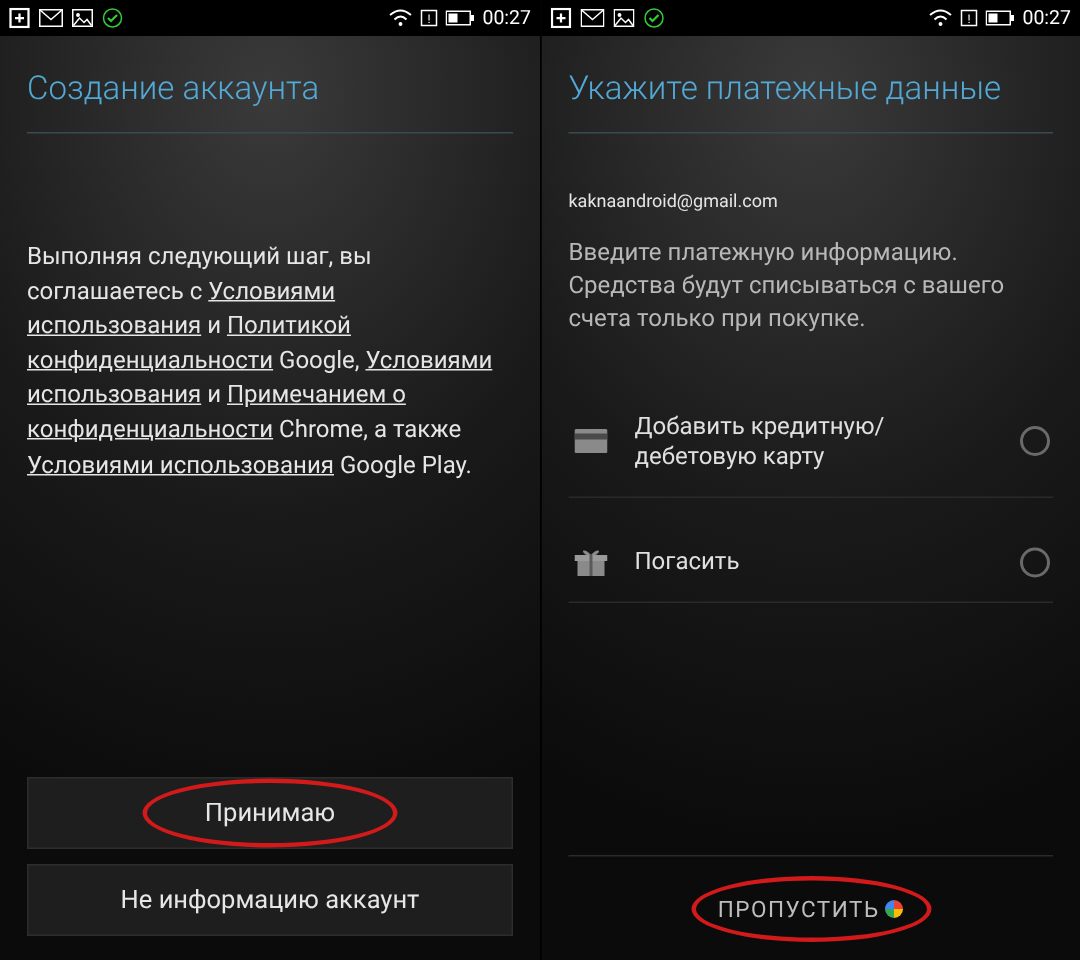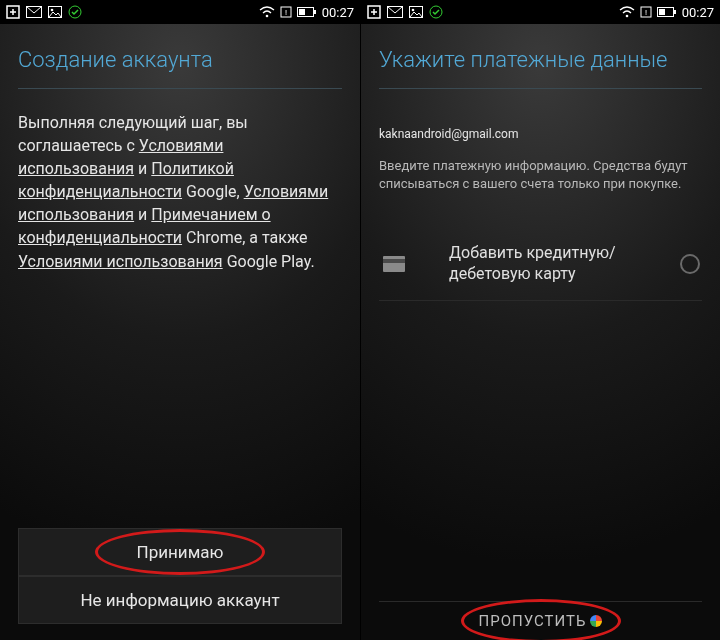--- a/index.html
+++ b/index.html
@@ -47,56 +47,57 @@
     font-weight: 300;
     line-height: 1.25;
     padding-bottom: 14px;
     border-bottom: 1px solid #3a4a52;
     margin-bottom: 22px;
   }
   .para {
     font-size: 16px;
     line-height: 1.45;
     color: #e6e6e6;
+    margin-top: 48px;
   }
   .lnk { text-decoration: underline; color: #e6e6e6; }
   .email { font-size: 12px; color: #e6e6e6; }
-  .info { font-size: 13px; color: #b8b8b8; line-height: 1.4; margin-bottom: 18px; }
+  .info { font-size: 16px; color: #b8b8b8; line-height: 1.4; margin-bottom: 18px; }
   .opt {
     display: flex;
     align-items: center;
     gap: 16px;
     padding: 16px 2px;
     border-bottom: 1px solid #2a2a2a;
   }
   .opt:first-of-type { border-top: 1px solid #2a2a2a; }
-  .opt-label { flex: 1; font-size: 16px; color: #e0e0e0; line-height: 1.3; margin-left: 26px; }
+  .opt-label { flex: 1; font-size: 16px; color: #e0e0e0; line-height: 1.3; }
   .radio {
     width: 20px; height: 20px;
     border: 2px solid #6a6a6a;
     border-radius: 50%;
   }
   .opt-ico { width: 26px; display:flex; justify-content:center; }
   .spacer { flex: 1; }
-  .btn-col { padding: 0 0 16px 0; display: flex; flex-direction: column; gap: 0; justify-content: space-between; }
+  .btn-col { padding: 0 0 16px 0; display: flex; flex-direction: column; gap: 10px; justify-content: space-between; }
   .btn {
     height: 48px;
     background: #1e1e1e;
     border: 1px solid #2d2d2d;
     display: flex;
     align-items: center;
     justify-content: center;
     font-size: 17px;
     color: #e6e6e6;
     position: relative;
   }
   .btn-row {
     display: flex;
     border-top: 1px solid #2a2a2a;
-    height: 39px;
+    height: 70px;
   }
   .btn-half {
     flex: 1;
     display: flex;
     align-items: center;
     justify-content: center;
     font-size: 15px;
     letter-spacing: 1px;
     position: relative;
   }
@@ -256,20 +257,32 @@
     <div class="opt">
       <span class="opt-ico">
           <svg width="22" height="16" viewBox="0 0 22 16">
             <rect x="0" y="0" width="22" height="16" rx="1" fill="#8a8a8a"></rect>
             <rect x="0" y="3" width="22" height="4" fill="#4a4a4a"></rect>
           </svg>
         </span>
       <div class="opt-label">Добавить кредитную/дебетовую карту</div>
       <div class="radio"></div>
     </div>
+    <div class="opt">
+      <span class="opt-ico">
+          <svg width="22" height="20" viewBox="0 0 22 20">
+            <rect x="2" y="8" width="18" height="11" fill="#8a8a8a"></rect>
+            <rect x="0" y="5" width="22" height="4" fill="#9a9a9a"></rect>
+            <rect x="10" y="5" width="2" height="14" fill="#5a5a5a"></rect>
+            <path d="M11 5 C 7 0, 3 2, 8 5 Z M11 5 C 15 0, 19 2, 14 5 Z" fill="#8a8a8a"></path>
+          </svg>
+        </span>
+      <div class="opt-label">Погасить</div>
+      <div class="radio"></div>
+    </div>
 
     <div class="spacer"></div>
     <div class="btn-row">
       <div class="btn-half skip">
         <span>ПРОПУСТИТЬ</span>
         <span class="google-dot"></span>
         <div class="red-oval" style="width:160px;height:44px;left:50%;top:50%;transform:translate(-50%,-50%);"></div>
       </div>
     </div>
   </div>

